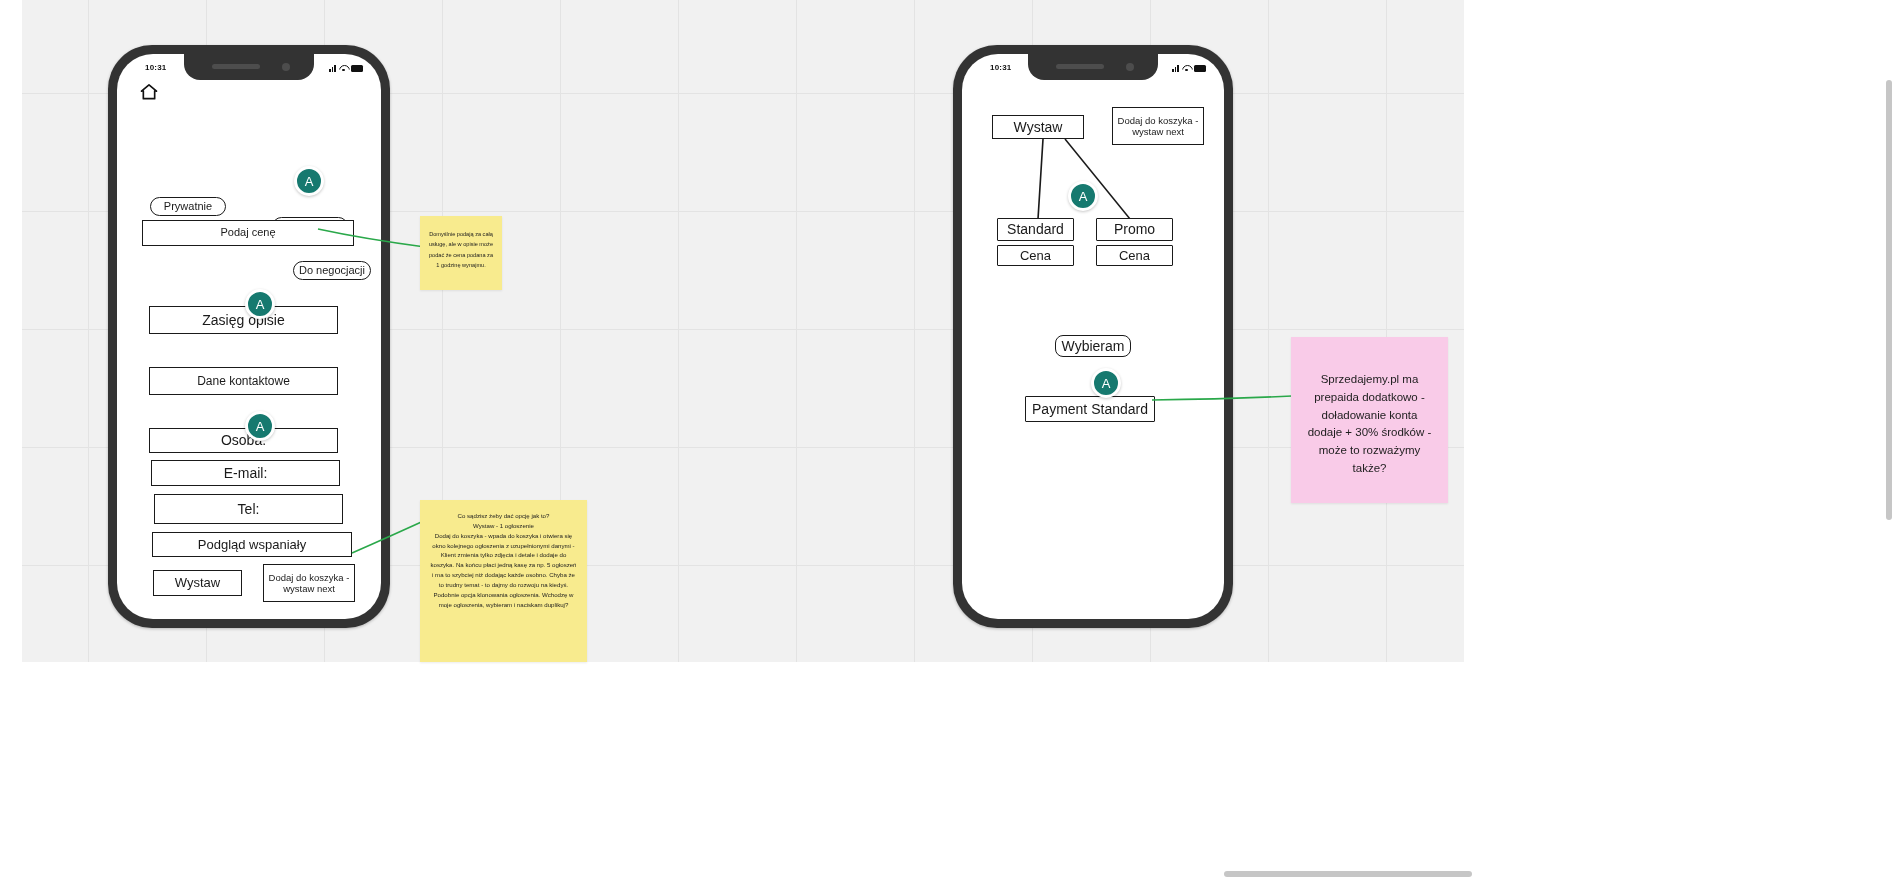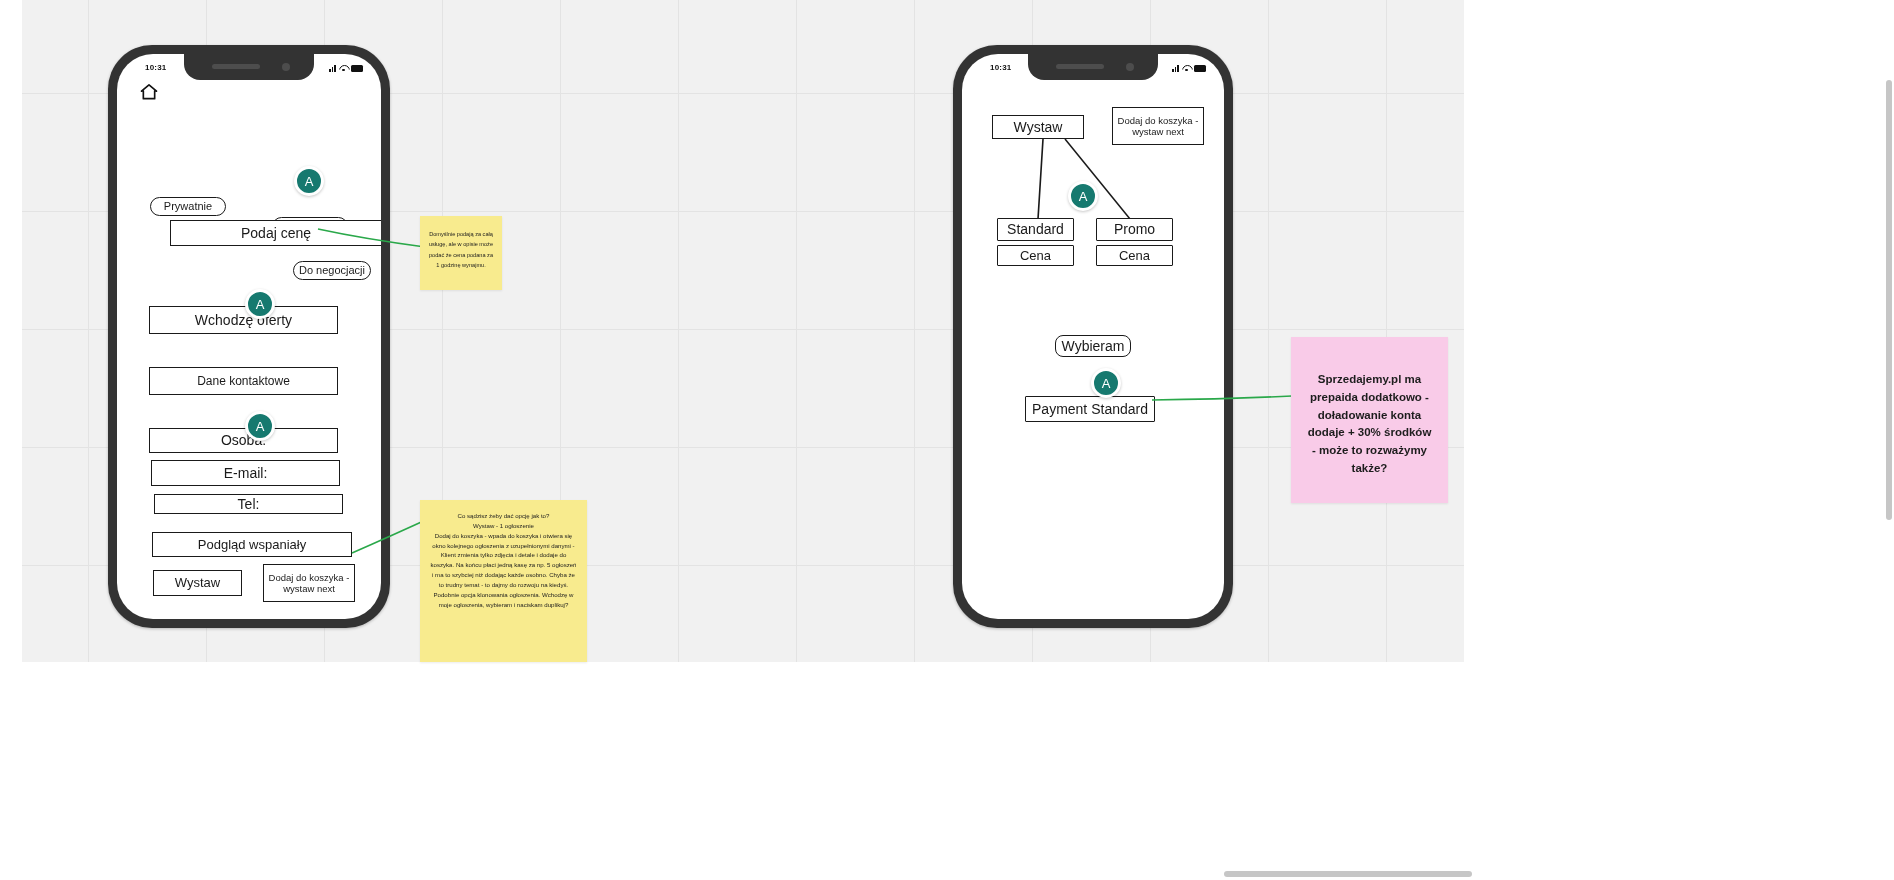--- a/index.html
+++ b/index.html
@@ -143,21 +143,21 @@
   
   .note {
     position: absolute;
     padding: 10px 12px;
     color: #1d1d1d;
     text-align: center;
     box-shadow: 0 1px 2px rgba(0,0,0,.08);
     z-index: 5;
   }
   .note.yellow { background: #f8eb8e; }
-  .note.pink   { background: #f9cbe8; font-weight: bold; }
+  .note.pink   { background: #f9cbe8; }
 
   .connector { position: absolute; left: 0; top: 0; width: 1894px; height: 880px; pointer-events: none; z-index: 3; }
 
   
   #v-scroll {
     position: absolute; right: 2px; top: 80px;
     width: 6px; height: 440px; border-radius: 3px;
     background: #c6c6c6;
   }
   #h-scroll {
@@ -201,31 +201,31 @@
       </div>
 
       <svg id="home-icon" viewBox="0 0 24 24">
         <path d="M3 11 L12 3.5 L21 11 M5.2 10.4 V20 H18.8 V10.4" fill="none" stroke="#111" stroke-width="2" stroke-linecap="round" stroke-linejoin="round"></path>
       </svg>
 
 
       <div class="sk pill" style="left:33px; top:143px; width:76px; height:19px; font-size:11px;">Prywatnie</div>
       <div class="sk pill" style="left:155px; top:136px; width:76px; height:19px; font-size:11px;margin-top:27px;">Firmowo</div>
 
-      <div class="sk soft" style="left:25px; top:166px; width:212px; height:26px; font-size:14px;margin-left:28px;">Podaj cenę</div>
+      <div class="sk soft" style="left:25px; top:166px; width:212px; height:26px; font-size:11px;">Podaj cenę</div>
 
       <div class="sk pill" style="left:176px; top:207px; width:78px; height:19px; font-size:11px;">Do negocjacji</div>
 
-      <div class="sk soft" style="left:32px; top:252px; width:189px; height:28px; font-size:14px;">Wchodzę oferty</div>
+      <div class="sk soft" style="left:32px; top:252px; width:189px; height:28px; font-size:14px;">Zasięg opisie</div>
 
       <div class="sk soft" style="left:32px; top:313px; width:189px; height:28px; font-size:12px;">Dane kontaktowe</div>
 
       <div class="sk soft" style="left:32px; top:374px; width:189px; height:25px; font-size:14px;">Osoba:</div>
       <div class="sk soft" style="left:34px; top:406px; width:189px; height:26px; font-size:14px;">E-mail:</div>
-      <div class="sk soft" style="left:37px; top:440px; width:189px; height:20px; font-size:14px;">Tel:</div>
+      <div class="sk soft" style="left:37px; top:440px; width:189px; height:30px; font-size:14px;">Tel:</div>
 
       <div class="sk soft" style="left:35px; top:478px; width:200px; height:25px; font-size:13px;">Podgląd wspaniały</div>
 
       <div class="sk soft" style="left:36px; top:516px; width:89px; height:26px; font-size:13px;">Wystaw</div>
       <div class="sk soft" style="left:146px; top:510px; width:92px; height:38px; font-size:9.5px; padding:0 4px;">Dodaj do koszyka - wystaw next</div>
 
     </div>
   </div>
 
   <div class="avatar" style="left:294px; top:166px;">A</div>

